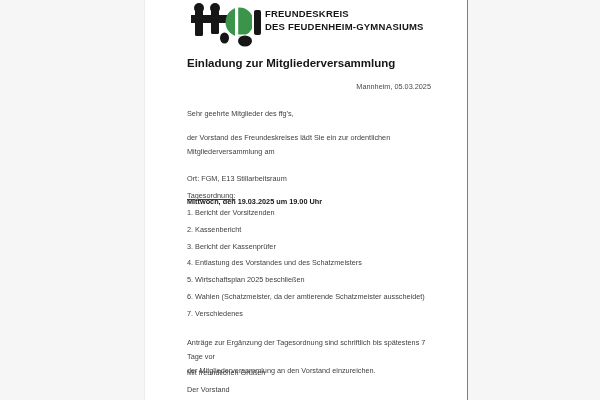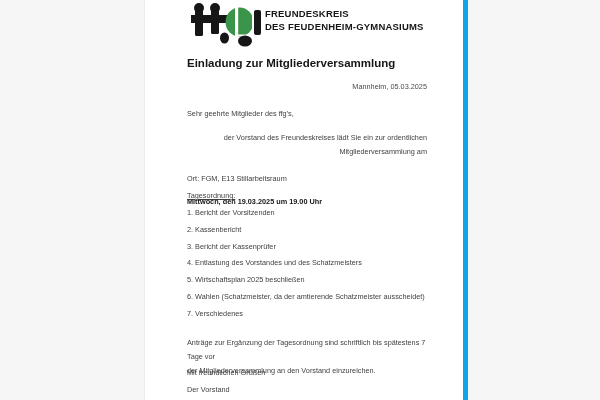--- a/index.html
+++ b/index.html
@@ -17,41 +17,41 @@
     font-family:"Liberation Sans","DejaVu Sans",sans-serif;
     color:var(--text);
     position:relative;
   }
   .paper{
     position:absolute;
     left:144px;top:0;
     width:324px;height:400px;
     background:var(--paper_bg);
     border-left:1px solid #ededee;
-    border-right:5px solid #0ea5e9;
+    border-right:1px solid #0ea5e9;
     overflow:hidden;
   }
   .abs{position:absolute;left:42px;right:36px;font-size:7.3px;line-height:9px;}
   .center{text-align:left;}
   .right{text-align:right;}
   .bold{font-weight:bold;color:var(--heading);}
   .prelines{white-space:pre-line;}
 
   .letterhead{top:1px;left:46px;right:0;display:flex;align-items:flex-start;}
   .logo-svg{width:70px;height:46px;flex:0 0 auto;display:block;}
   .org-name{
     margin-left:4px;margin-top:6px;
     font-weight:bold;color:var(--heading);
     font-size:9.5px;line-height:13px;letter-spacing:0.2px;
     white-space:pre-line;
   }
   .title{top:56px;font-weight:bold;color:var(--heading);font-size:11.5px;line-height:14px;}
   .dateline{top:82px;color:#4a4a4a;}
   .salutation{top:109px;}
-  .intro{top:131px;line-height:13.5px;text-align:right;}
+  .intro{top:131px;line-height:13.5px;}
   .meeting-datetime{top:157px;margin-top:40px;}
   .meeting-location{top:174px;}
   .agenda-heading{top:191px;text-decoration:underline;}
   .agenda{top:209px;list-style:none;}
   .agenda li{font-size:7.3px;line-height:8px;margin-bottom:8.8px;}
   .note{top:336px;line-height:14px;}
   .closing{top:368px;}
   .signature{top:385px;}
 </style>
 </head>

